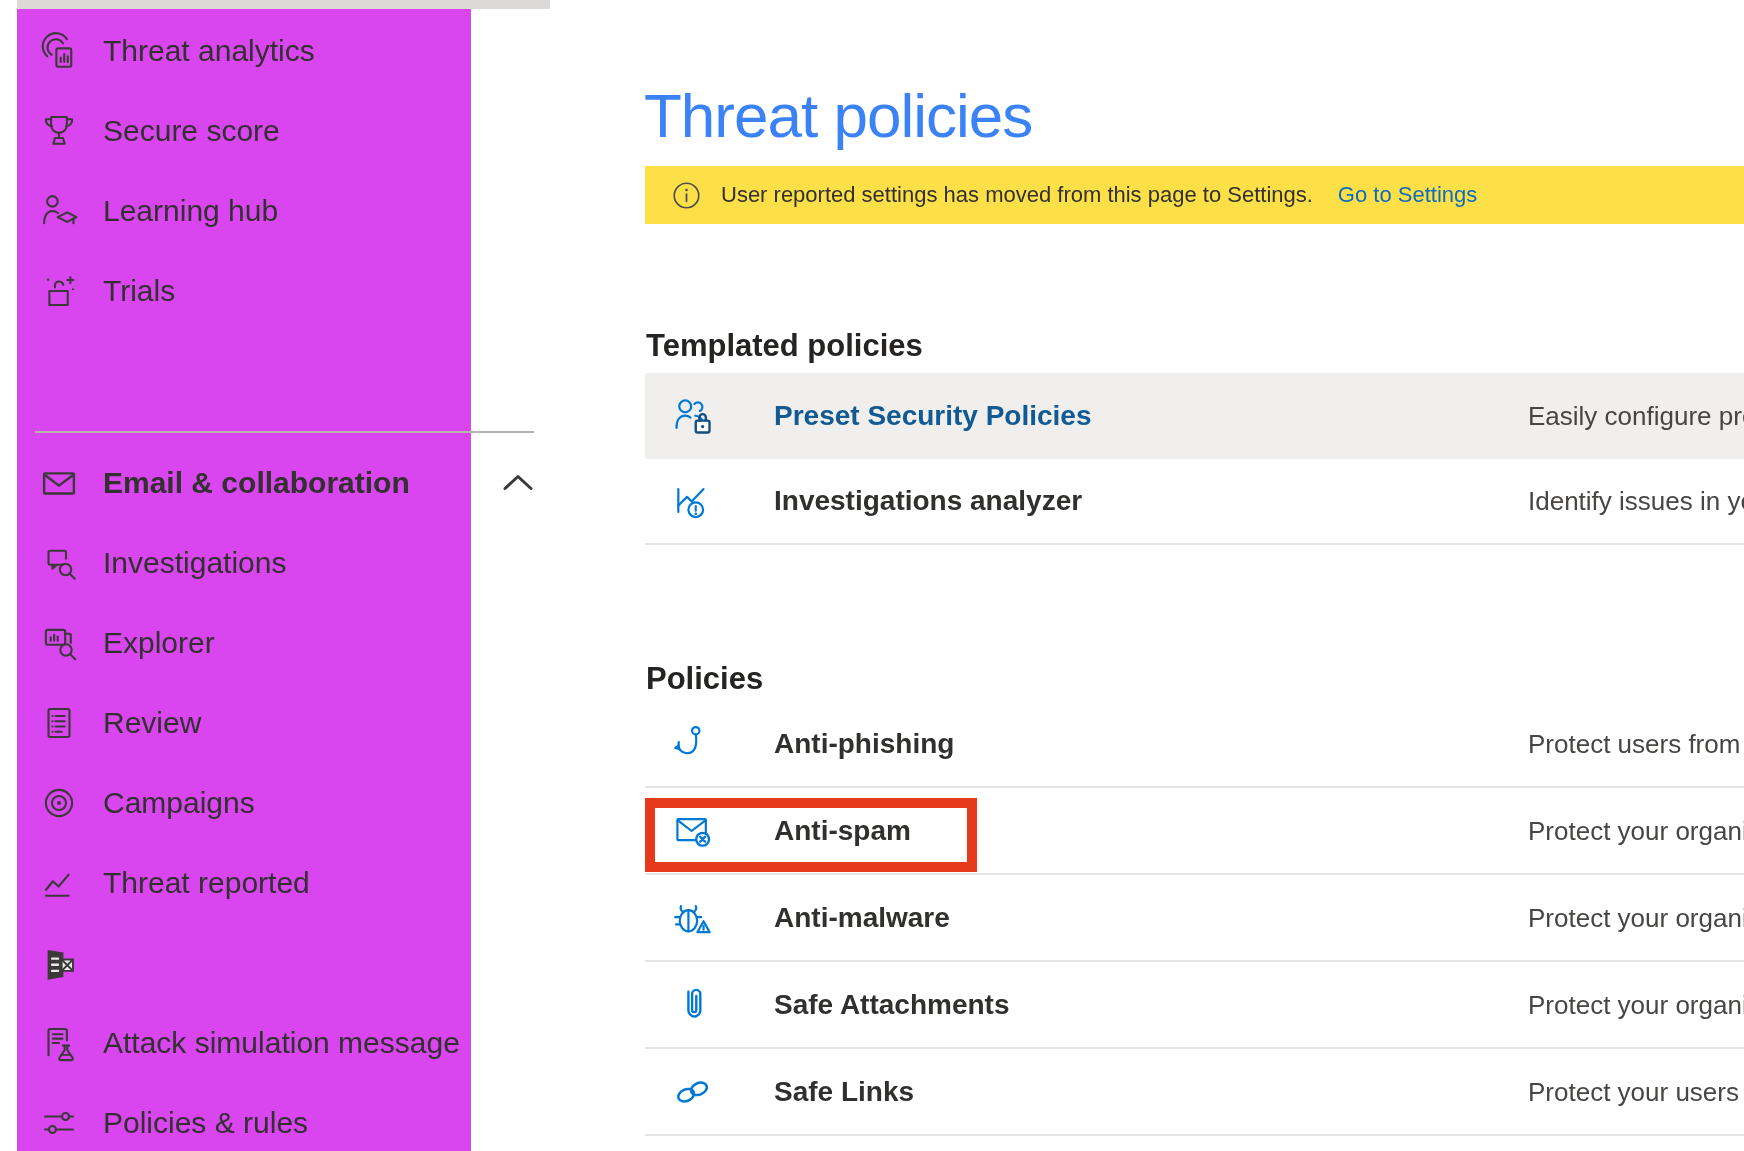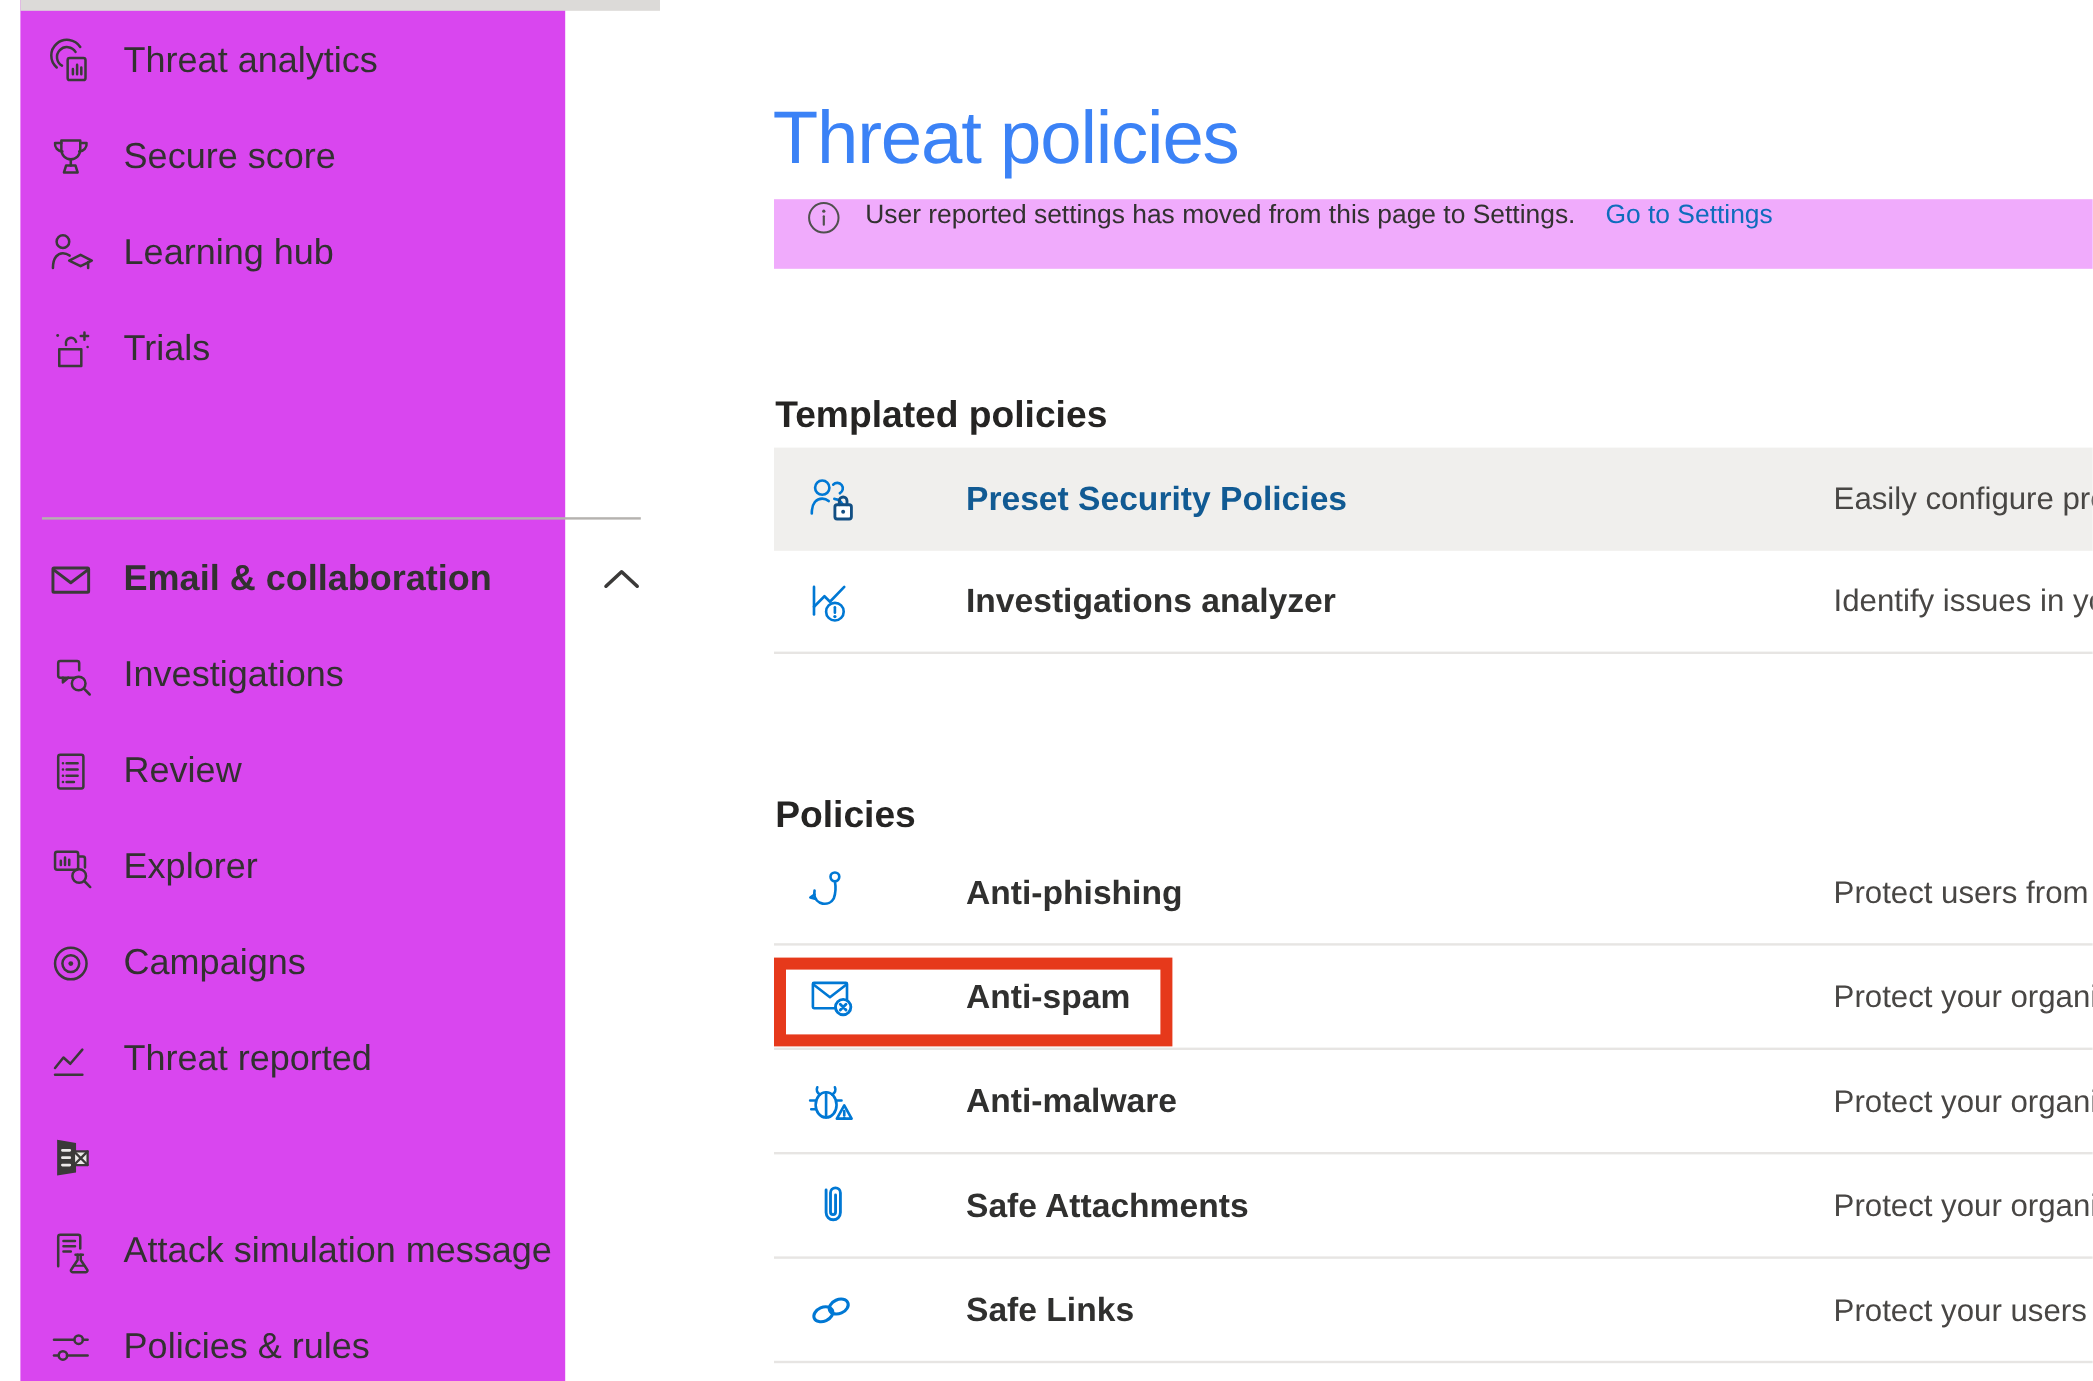--- a/index.html
+++ b/index.html
@@ -19,39 +19,39 @@
   .side-icon{position:absolute;left:21px;top:19px;width:42px;height:42px;color:#3b3a39}
   .side-icon svg{width:100%;height:100%}
   .side-label{position:absolute;left:86px;top:0;line-height:80px;font-size:30px;color:#323130;white-space:nowrap}
   .side-label.bold{font-weight:700}
   .side-chevron{position:absolute;left:486px;top:31px;width:30px;height:17px;color:#3b3a39}
   .side-chevron svg{width:100%;height:100%}
   .side-divider{position:absolute;top:431px;left:18px;width:499px;height:2px;background:#b5b2af}
   
   .main{position:absolute;left:550px;top:0;width:1194px;height:1151px;background:#fff}
   .page-title{position:absolute;left:94px;top:38px;font-size:62px;font-weight:400;color:#3b82f6;letter-spacing:-1px;white-space:nowrap}
-  .banner{position:absolute;left:95px;top:166px;width:1099px;height:58px;background:#f0abfc;display:flex;}
+  .banner{position:absolute;left:95px;top:166px;width:1099px;height:58px;background:#fde047;display:flex;align-items:center}
   .banner-icon{width:31px;height:31px;margin-left:26px;color:#50504e;flex:none}
   .banner-icon svg{width:100%;height:100%}
   .banner-text{margin-left:19px;font-size:22px;color:#323130;white-space:nowrap}
   .banner-link{margin-left:25px;font-size:22px;color:#0f6cbd;white-space:nowrap;cursor:pointer;text-decoration:none}
   .section-heading{position:absolute;left:96px;font-size:31px;font-weight:700;color:#252423;white-space:nowrap}
   #heading-0{top:302px}
   #heading-1{top:635px}
   .rows{position:absolute;left:95px;width:1099px}
   #rows-0{top:373px}
   #rows-1{top:701px}
   .prow{position:relative;cursor:pointer;box-sizing:border-box}
   #rows-0 .prow{height:86px}
   #rows-0 .prow:nth-child(2){border-bottom:2px solid #e7e5e3}
   #rows-1 .prow{height:87px;border-bottom:2px solid #e7e5e3}
   .prow.selected{background:#f0efed}
   .row-icon{position:absolute;left:26px;top:50%;transform:translateY(-50%);width:44px;height:44px;color:#0078d4}
   .row-icon svg{width:100%;height:100%}
-  .row-label{position:absolute;left:160px;top:50%;transform:translateY(-50%);font-size:28px;font-weight:700;color:#30302f;white-space:nowrap}
+  .row-label{position:absolute;left:129px;top:50%;transform:translateY(-50%);font-size:28px;font-weight:700;color:#30302f;white-space:nowrap}
   .row-label.linkblue{color:#115a93}
   .row-desc{position:absolute;left:883px;top:50%;transform:translateY(-50%);font-size:26px;color:#484644;white-space:nowrap}
   .highlight-rect{position:absolute;left:645px;top:798px;width:332px;height:74px;box-sizing:border-box;border:10px solid #e6391b;z-index:5;pointer-events:none}
 </style>
 </head>
 <body>
 
 <nav class="sidebar">
   <div class="side-strip"></div>
   <div class="side-group" id="side-group-0">
@@ -110,35 +110,35 @@
         <span class="side-icon"><svg viewBox="0 0 48 48" fill="none" stroke="currentColor" stroke-width="2.4" stroke-linecap="round" stroke-linejoin="round">
             <path d="M28 26 h-14 a2 2 0 0 1 -2 -2 V12 a2 2 0 0 1 2 -2 h16 a2 2 0 0 1 2 2 v7"></path>
             <path d="M16.5 26 v4.5 l5 -4.5"></path>
             <circle cx="31.5" cy="31.5" r="6.5"></circle>
             <path d="M36.5 36.5 l5.5 5.5"></path>
           </svg></span>
         <span class="side-label">Investigations</span>
       </div>
       <div class="side-item">
         <span class="side-icon"><svg viewBox="0 0 48 48" fill="none" stroke="currentColor" stroke-width="2.4" stroke-linecap="round" stroke-linejoin="round">
-            <rect x="12" y="8" width="24" height="32" rx="2"></rect>
-            <path d="M20 16 h10.5 M20 22 h10.5 M20 28 h10.5 M20 34 h7"></path>
-            <path d="M16.5 16 h.1 M16.5 22 h.1 M16.5 28 h.1 M16.5 34 h.1"></path>
-          </svg></span>
-        <span class="side-label">Review</span>
-      </div>
-      <div class="side-item">
-        <span class="side-icon"><svg viewBox="0 0 48 48" fill="none" stroke="currentColor" stroke-width="2.4" stroke-linecap="round" stroke-linejoin="round">
             <rect x="9" y="9" width="22" height="17" rx="2"></rect>
             <path d="M31 13.5 h4.5 a2 2 0 0 1 2 2 V24"></path>
             <path d="M14.5 21.5 v-4 M18.5 21.5 v-7 M22.5 21.5 v-5"></path>
             <circle cx="32" cy="32" r="6.5"></circle>
             <path d="M37 37 l5.5 5.5"></path>
           </svg></span>
         <span class="side-label">Explorer</span>
+      </div>
+      <div class="side-item">
+        <span class="side-icon"><svg viewBox="0 0 48 48" fill="none" stroke="currentColor" stroke-width="2.4" stroke-linecap="round" stroke-linejoin="round">
+            <rect x="12" y="8" width="24" height="32" rx="2"></rect>
+            <path d="M20 16 h10.5 M20 22 h10.5 M20 28 h10.5 M20 34 h7"></path>
+            <path d="M16.5 16 h.1 M16.5 22 h.1 M16.5 28 h.1 M16.5 34 h.1"></path>
+          </svg></span>
+        <span class="side-label">Review</span>
       </div>
       <div class="side-item">
         <span class="side-icon"><svg viewBox="0 0 48 48" fill="none" stroke="currentColor" stroke-width="2.4" stroke-linecap="round" stroke-linejoin="round">
             <circle cx="24" cy="24" r="15"></circle>
             <circle cx="24" cy="24" r="8"></circle>
             <circle cx="24" cy="24" r="2.3" fill="currentColor" stroke="none"></circle>
           </svg></span>
         <span class="side-label">Campaigns</span>
       </div>
       <div class="side-item">

